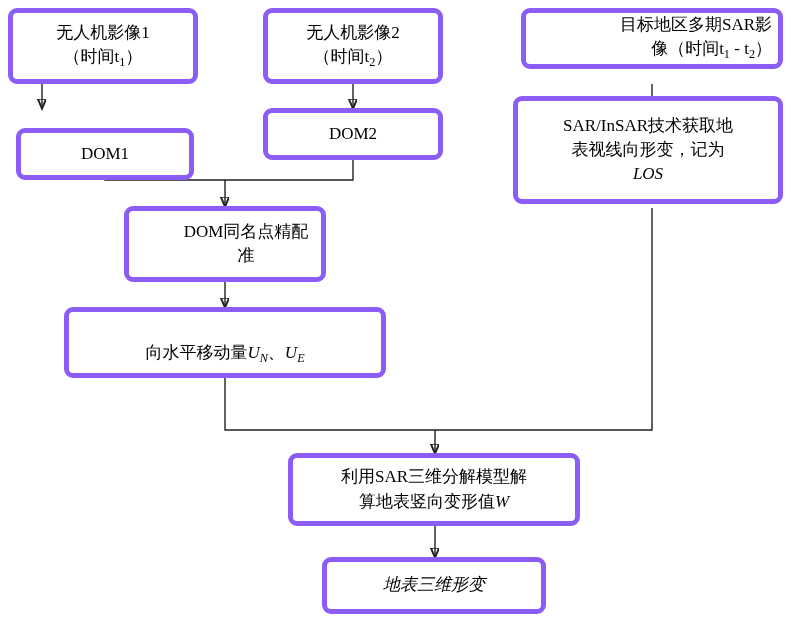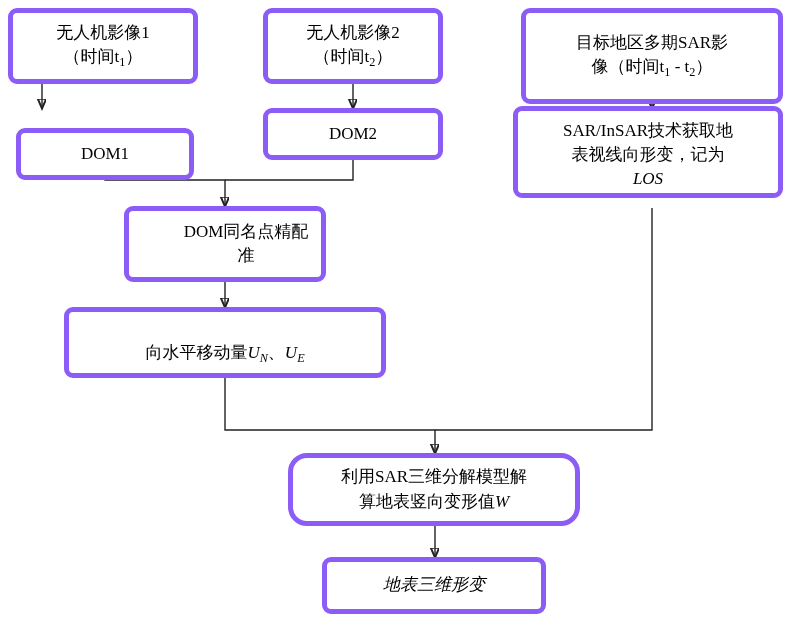--- a/index.html
+++ b/index.html
@@ -87,36 +87,36 @@
     </span>
   </div>
 
   <div class="node" style="left:263px; top:8px; width:180px; height:76px;">
     <span class="inner">
       <span>无人机影像2</span><br>
       （时间t<sub>2</sub>）
     </span>
   </div>
 
-  <div class="node" style="left:521px; top:8px; width:262px; height:96px;">
+  <div class="node" style="left:521px; top:8px; width:262px; height:61px;text-align:right;">
     <span class="inner">
       <span>目标地区多期SAR影</span><br>
       像（时间t<sub>1</sub> - t<sub>2</sub>）
     </span>
   </div>
 
   <div class="node" style="left:16px; top:108px; width:178px; height:52px;margin-top:20px;">
     <span class="inner">DOM1</span>
   </div>
 
   <div class="node" style="left:263px; top:108px; width:180px; height:52px;">
     <span class="inner">DOM2</span>
   </div>
 
-  <div class="node" style="left:513px; top:106px; width:270px; height:92px;align-items:flex-end;">
+  <div class="node" style="left:513px; top:96px; width:270px; height:108px;">
     <span class="inner">
       <span>SAR/InSAR技术获取地</span><br>
       <span>表视线向形变，记为</span><br>
       <span class="it">LOS</span>
     </span>
   </div>
 
   <div class="node" style="left:124px; top:206px; width:202px; height:76px;padding-left:48px;">
     <span class="inner">
       <span>DOM同名点精配</span><br>
@@ -124,21 +124,21 @@
     </span>
   </div>
 
   <div class="node" style="left:64px; top:307px; width:322px; height:71px;">
     <span class="inner">
       <br>
       向水平移动量<span class="it">U</span><sub class="it">N</sub>、<span class="it">U</span><sub class="it">E</sub>
     </span>
   </div>
 
-  <div class="node" style="left:288px; top:453px; width:292px; height:73px;border-radius:19px;">
+  <div class="node" style="left:288px; top:453px; width:292px; height:73px;">
     <span class="inner">
       <span>利用SAR三维分解模型解</span><br>
       算地表竖向变形值<span class="it">W</span>
     </span>
   </div>
 
   <div class="node" style="left:322px; top:557px; width:224px; height:57px;font-style:italic;">
     <span class="inner">地表三维形变</span>
   </div>
 

